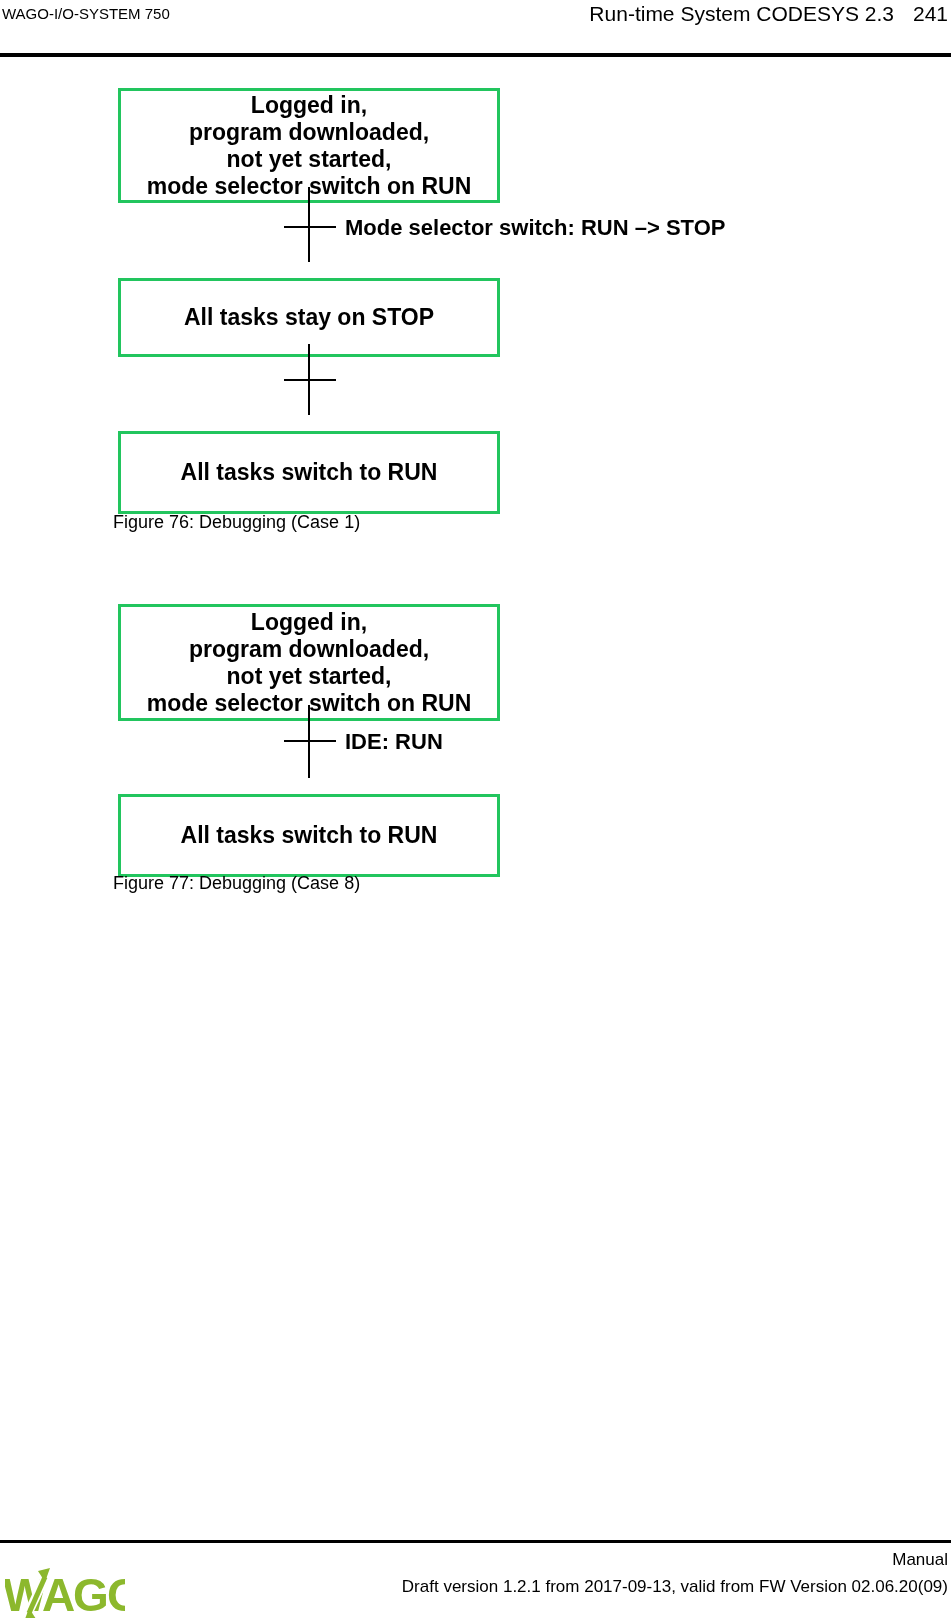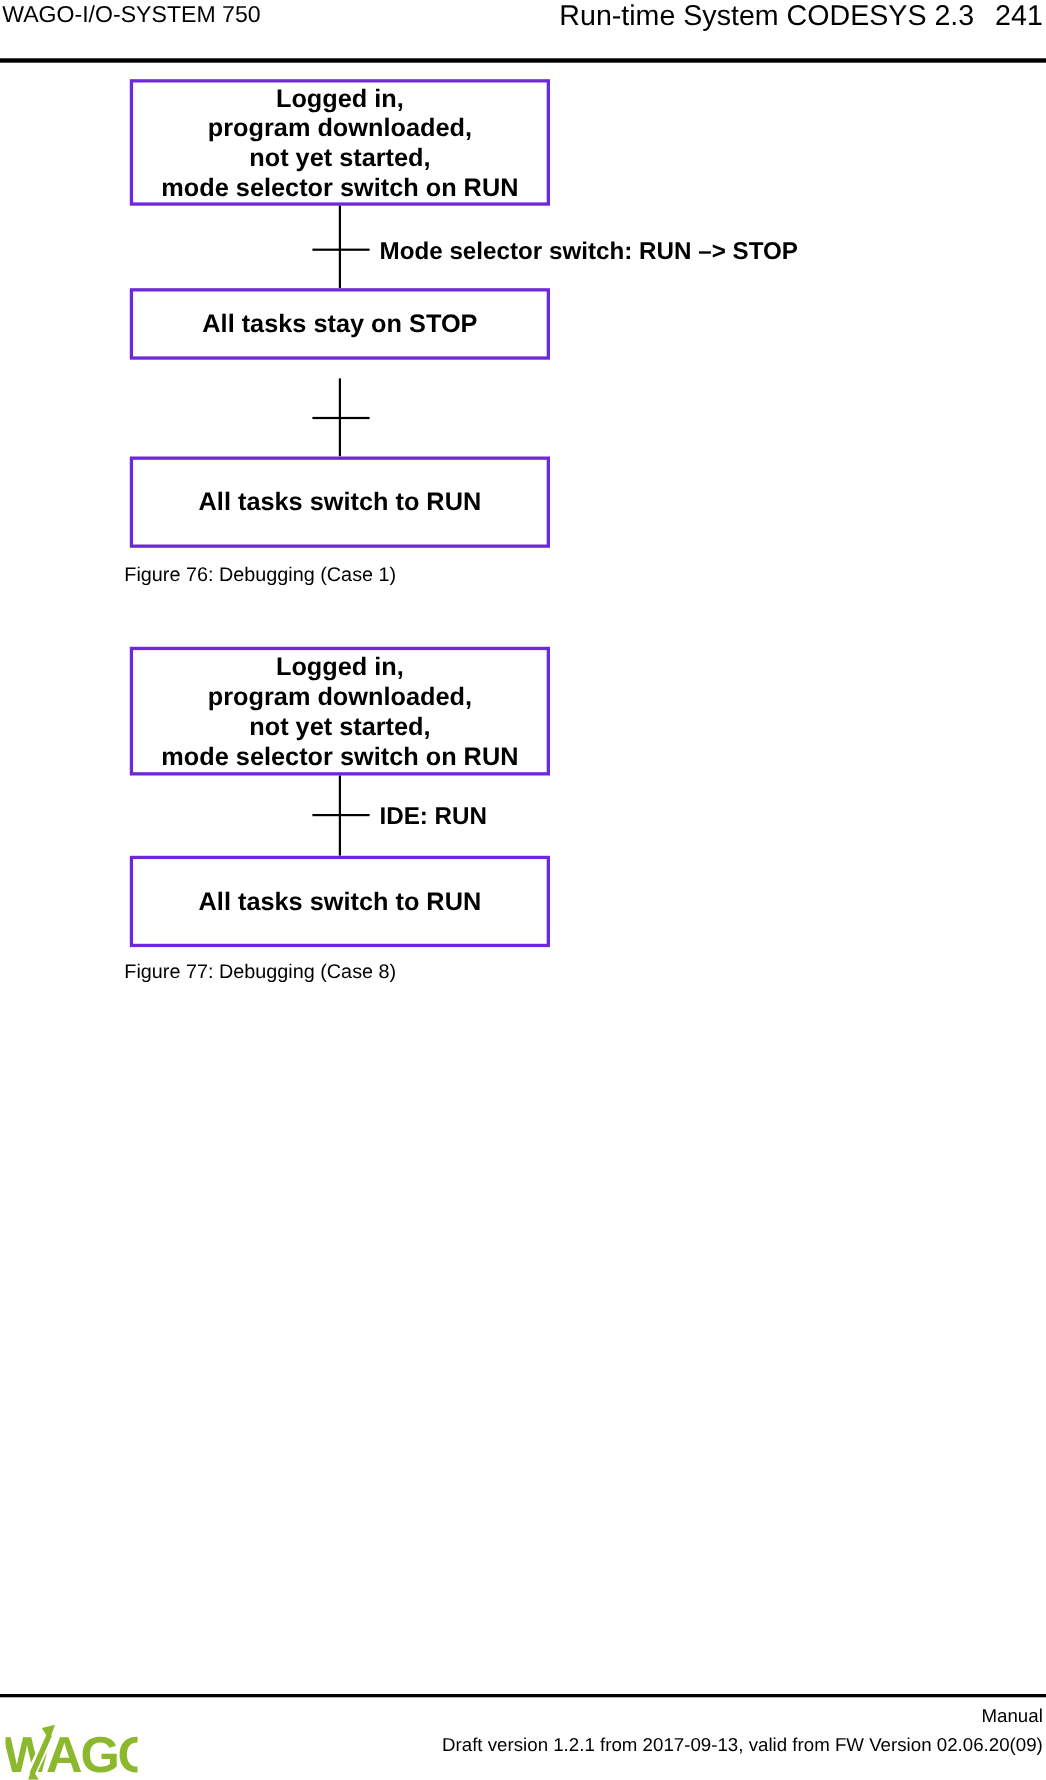--- a/index.html
+++ b/index.html
@@ -1,31 +1,31 @@
 <!DOCTYPE html>
 <html><head>
 <meta charset="utf-8">
 <style>
   html,body{margin:0;padding:0;background:#fff;}
   .page{
     position:relative;width:951px;height:1618px;background:#ffffff;
     font-family:"Liberation Sans",sans-serif;color:#000;overflow:hidden;
   }
   
-  .hdr-left{position:absolute;left:2px;top:1px;font-size:21px;line-height:26px;white-space:nowrap;text-align:right;}
-  .hdr-right{position:absolute;right:3px;top:1px;font-size:26px;line-height:26px;display:flex;gap:19px;white-space:nowrap;}
+  .hdr-left{position:absolute;left:2px;top:1px;font-size:15px;line-height:26px;white-space:nowrap;text-align:right;}
+  .hdr-right{position:absolute;right:3px;top:1px;font-size:21px;line-height:26px;display:flex;gap:19px;white-space:nowrap;}
   .rule{position:absolute;left:0;width:951px;background:#000;}
   .rule-header{top:53px;height:4px;}
   .rule-footer{top:1540px;height:3px;}
   
   .fc-box{
     position:absolute;left:118px;width:382px;box-sizing:border-box;
-    border:3px solid #6d28d9;background:#fff;
+    border:3px solid #22c55e;background:#fff;
     display:flex;flex-direction:column;align-items:center;justify-content:center;
-    text-align:center;font-weight:bold;font-size:23px;line-height:27px;white-space:nowrap;
+    text-align:center;font-weight:bold;font-size:23px;line-height:27px;white-space:nowrap;margin-top:16px;
   }
   .vline{position:absolute;left:308px;width:2px;background:#000;}
   .tick{position:absolute;left:284px;width:52px;height:2px;background:#000;}
   .tlabel{position:absolute;left:345px;font-weight:bold;font-size:22px;line-height:27px;white-space:nowrap;}
   .caption{position:absolute;left:113px;font-size:18px;line-height:22px;white-space:nowrap;}
   
   .ftr-text{position:absolute;right:3px;font-size:17px;line-height:25px;white-space:nowrap;}
   .ftr-manual{top:1547px;}
   .ftr-version{top:1574px;}
   .logo{position:absolute;left:5px;top:1566px;}
@@ -46,21 +46,21 @@
 
   <div class="fc-box" style="top:72px;height:115px;">
     <div>Logged in,</div>
     <div>program downloaded,</div>
     <div>not yet started,</div>
     <div>mode selector switch on RUN</div>
   </div>
   <div class="vline" style="top:187px;height:75px;"></div>
   <div class="tick" style="top:226px;"></div>
   <div class="tlabel" style="top:214px;">Mode selector switch: RUN –&gt; STOP</div>
-  <div class="fc-box" style="top:262px;height:65px;">
+  <div class="fc-box" style="top:262px;height:79px;">
     <div>All tasks stay on STOP</div>
   </div>
   <div class="vline" style="top:344px;height:71px;"></div>
   <div class="tick" style="top:379px;"></div>
   <div class="fc-box" style="top:415px;height:83px;">
     <div>All tasks switch to RUN</div>
   </div>
   <div class="caption" style="top:511px;">Figure 76: Debugging (Case 1)</div>
 
   <div class="fc-box" style="top:588px;height:117px;">

